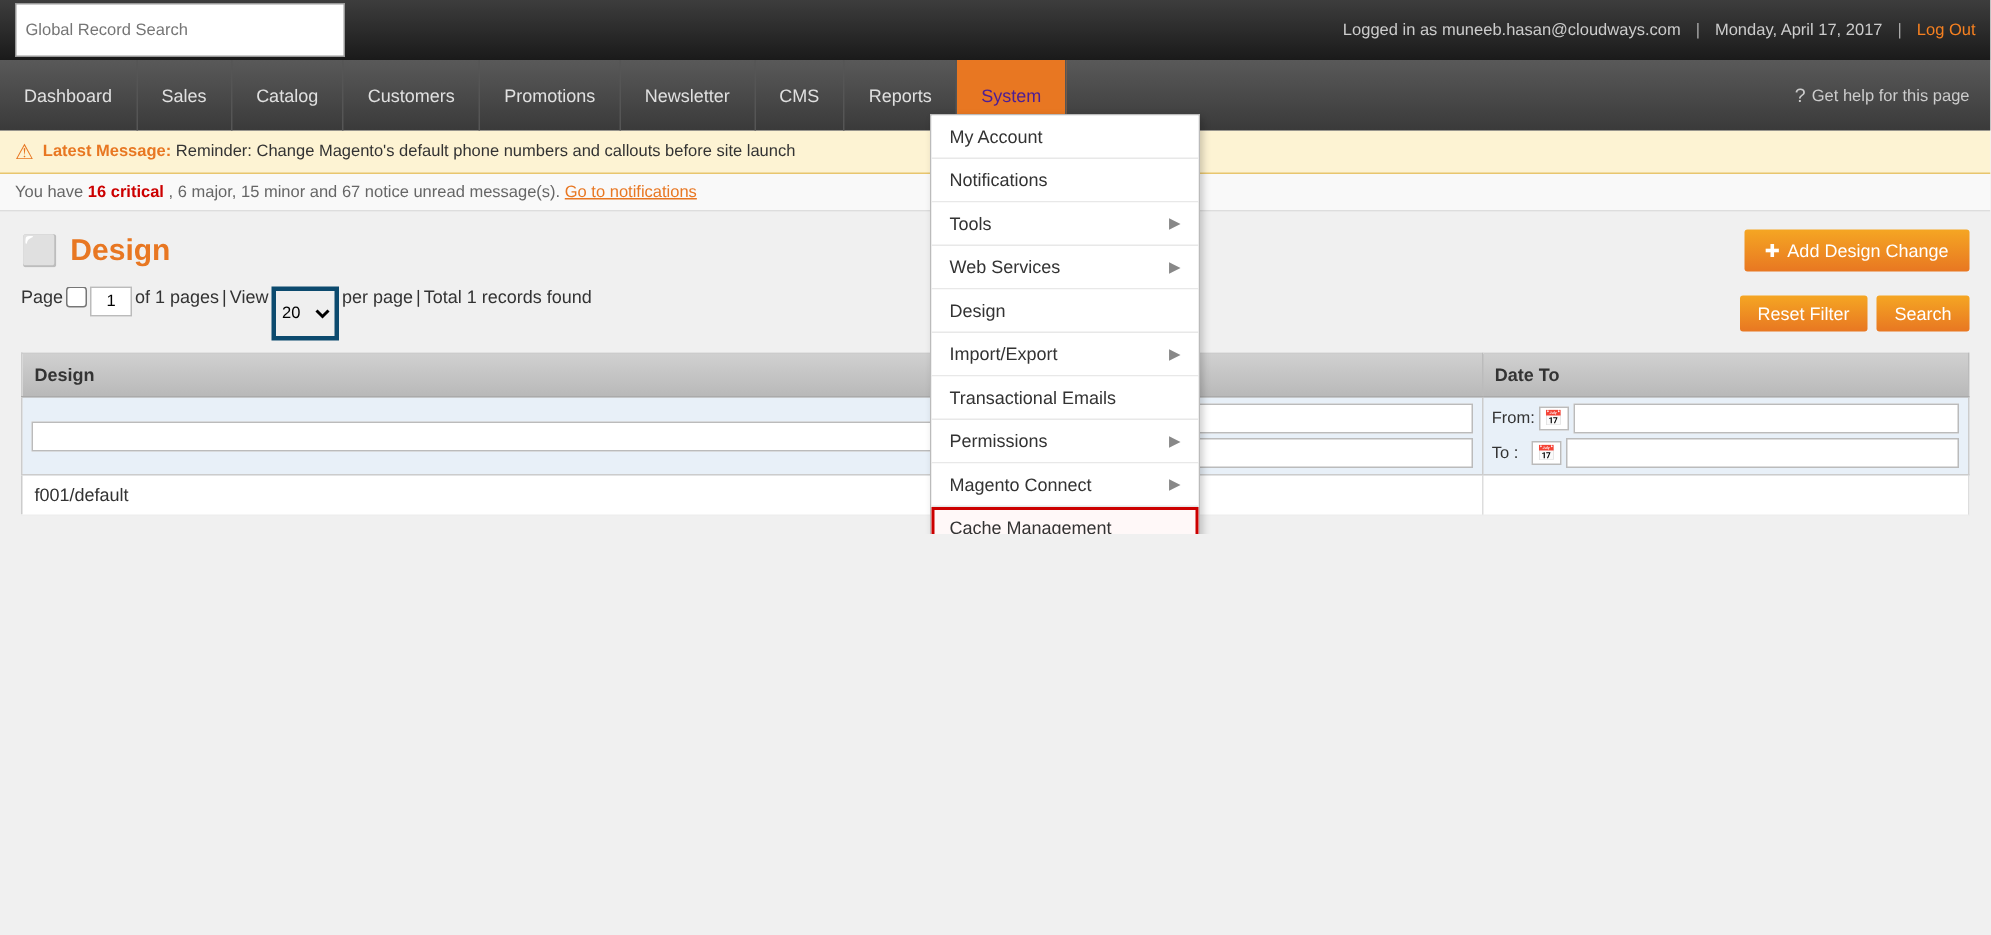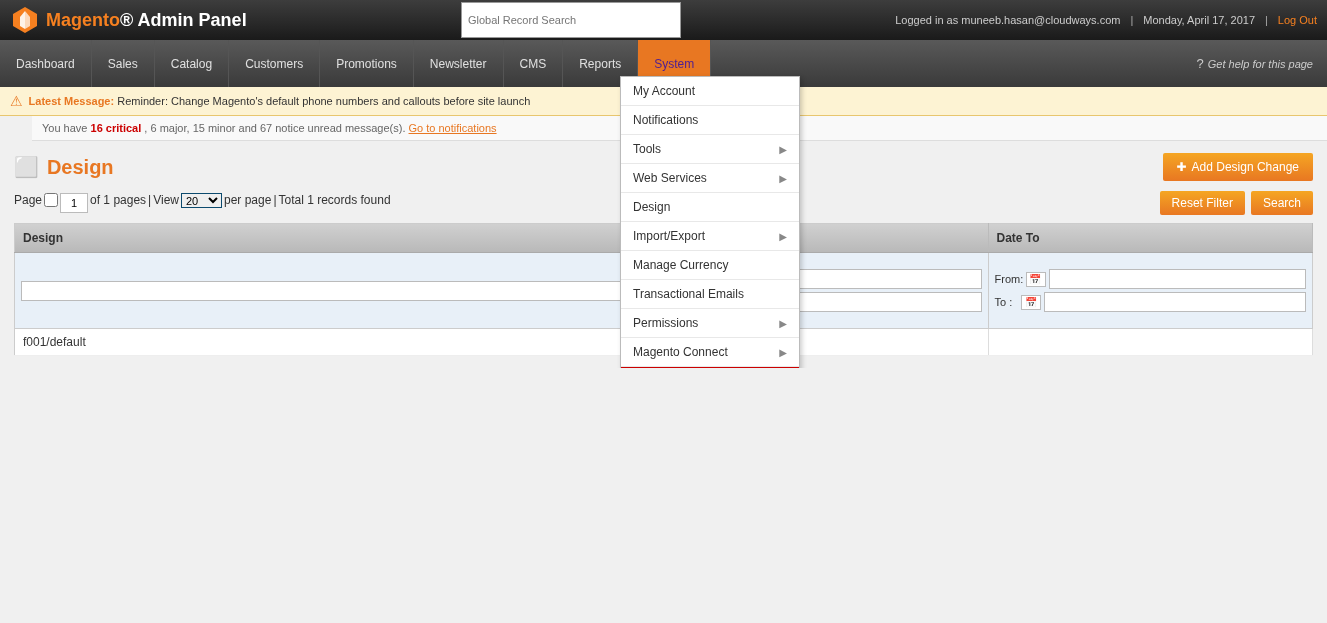--- a/index.html
+++ b/index.html
@@ -142,23 +142,23 @@
       color: #333;
     }
     #page-input {
       width: 28px;
       height: 20px;
       text-align: center;
       border: 1px solid #bbb;
       font-size: 11px;
     }
     #view-select {
-      height: 15px;
-      font-size: 11px;
-      border: 1px solid #0c4a6e;
+      height: 36px;
+      font-size: 11px;
+      border: 3px solid #0c4a6e;
     }
     #pagination-right {
       display: flex;
       gap: 6px;
     }
     .filter-btn {
       background: linear-gradient(to bottom, #f5a623, #e87722);
       color: #fff;
       border: none;
       padding: 5px 12px;
@@ -181,21 +181,21 @@
       padding: 7px 8px;
       text-align: left;
       font-size: 12px;
       color: #333;
       border-right: 1px solid #bbb;
       border-bottom: 1px solid #aaa;
       font-weight: bold;
     }
     .filter-row td {
       background: #e8f0f8;
-      padding: 16px 6px;
+      padding: 4px 6px;
       border-right: 1px solid #ccc;
       border-bottom: 1px solid #ccc;
     }
     .filter-row input[type="text"] {
       width: 100%;
       height: 20px;
       border: 1px solid #bbb;
       padding: 1px 4px;
       font-size: 11px;
     }
@@ -269,40 +269,28 @@
       font-size: 10px;
     }
 
     
     #notification-bar {
       background: #f9f9f9;
       border-bottom: 1px solid #ddd;
       padding: 6px 10px;
       font-size: 11px;
       color: #666;
-      margin-left: 32px;
     }
     #notification-bar a { color: #e87722; text-decoration: underline; }
     #notification-bar .critical { color: #cc0000; font-weight: bold; }
   </style>
 </head>
 <body>
 
 <div id="header">
-  <div id="logo">
-    <svg id="logo-icon" viewBox="0 0 30 30" width="30" height="30">
-      <polygon points="15,2 27,9 27,21 15,28 3,21 3,9" fill="#f68020"></polygon>
-      <polygon points="15,6 15,24 10,21 10,12" fill="#fff" opacity="0.9"></polygon>
-      <polygon points="15,6 15,24 20,21 20,12" fill="#fff" opacity="0.7"></polygon>
-    </svg>
-    <span>
-      <span style="color:#f68020; font-weight:bold;">Magento</span>®
-      <span style="color:#fff;">Admin Panel</span>
-    </span>
-  </div>
   <div id="header-center">
     <input type="text" id="global-search-input" placeholder="Global Record Search" style="">
   </div>
   <div id="header-right">
     <span style="color:#ccc; font-size:11px;">Logged in as muneeb.hasan@cloudways.com</span>
     <span style="color:#aaa;">|</span>
     <span style="color:#ccc; font-size:11px;">Monday, April 17, 2017</span>
     <span style="color:#aaa;">|</span>
     <a href="#" style="color:#f68020; font-size:11px; text-decoration:none;">Log Out</a>
   </div>
@@ -331,21 +319,21 @@
       <span>CMS</span>
     </div>
   <div class="nav-item">
       <span>Reports</span>
     </div>
   <div class="nav-item active">
       <span>System</span>
     </div>
   <div id="get-help">
     <span style="font-size:13px; color:#ccc;">?</span>
-    <span style="color:#ccc; font-size:11px;font-style:italic;">Get help for this page</span>
+    <span style="color:#ccc; font-size:11px;">Get help for this page</span>
   </div>
 
   <div class="dropdown-menu" id="system-dropdown-menu" style="left: 620px; top: 36px;">
     <div class="dropdown-item">
         <span>My Account</span>
       </div>
     <div class="dropdown-item">
         <span>Notifications</span>
       </div>
     <div class="dropdown-item">
@@ -356,23 +344,20 @@
       <span>Web Services</span>
       <span class="arrow">▶</span>
     </div>
     <div class="dropdown-item">
         <span>Design</span>
       </div>
     <div class="dropdown-item">
       <span>Import/Export</span>
       <span class="arrow">▶</span>
     </div>
-    <div class="dropdown-item">
-        <span>Manage Currency</span>
-      </div>
     <div class="dropdown-item">
         <span>Transactional Emails</span>
       </div>
     <div class="dropdown-item">
       <span>Permissions</span>
       <span class="arrow">▶</span>
     </div>
     <div class="dropdown-item">
       <span>Magento Connect</span>
       <span class="arrow">▶</span>

